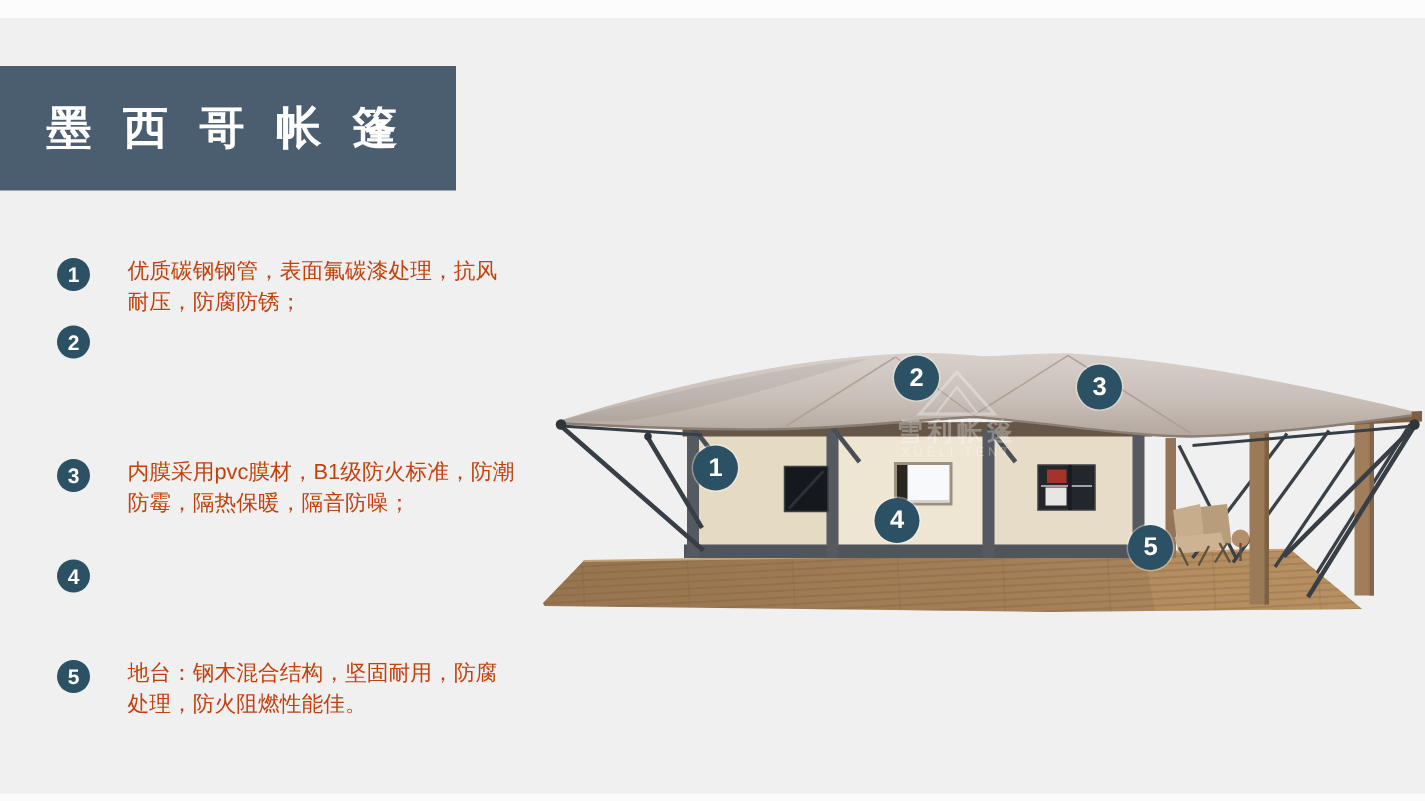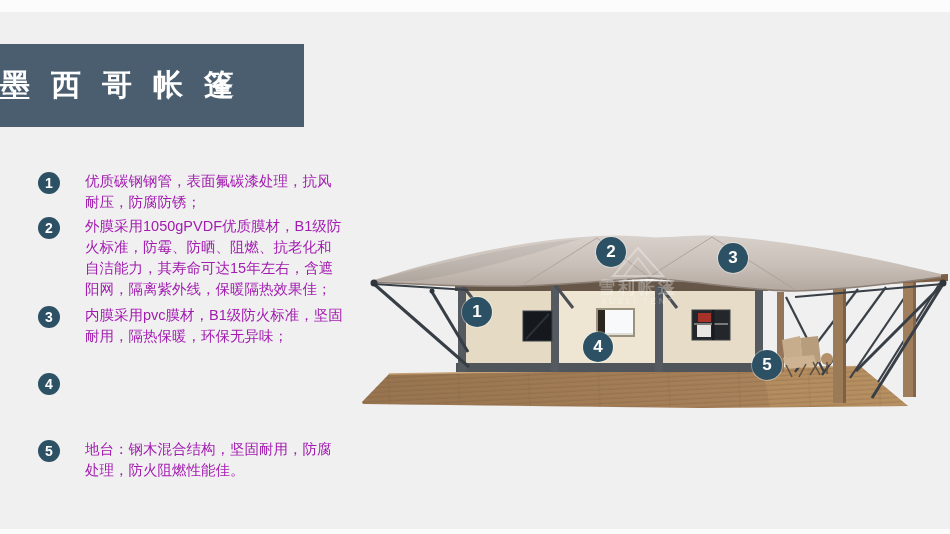--- a/index.html
+++ b/index.html
@@ -15,35 +15,35 @@
   .bottom-strip { position:absolute; left:0; bottom:0; width:950px; height:5px; background:#fbfbfb; }
 
   
   .banner {
     position:absolute; left:0; top:44px; width:304px; height:83px;
     background:#4b5e70; border:1px solid #42556​6; border-left:none;
     display:flex; align-items:center;
   }
   .banner-title {
     color:#ffffff; font-size:30px; font-weight:bold;
-    letter-spacing:21px; white-space:nowrap;
+    letter-spacing:21px; padding-left:31px; white-space:nowrap;
   }
 
   
   .features { position:absolute; left:38px; top:0; width:320px; height:534px; }
   .feature { position:absolute; left:0; display:flex; align-items:flex-start; }
   .f1 { top:171px; } .f2 { top:216px; } .f3 { top:305px; } .f4 { top:372px; } .f5 { top:439px; }
   .f-badge {
     flex:0 0 auto; width:22px; height:22px; border-radius:50%;
     background:#2d5164; color:#fff; font-size:14px; font-weight:bold;
     display:flex; align-items:center; justify-content:center; margin-top:1px;
   }
   .f-text {
     margin-left:25px; width:258px;
-    color:#a21caf; font-size:14.5px; line-height:21px;
+    color:#c2410c; font-size:14.5px; line-height:21px;
   }
 
   
   .tent-svg { position:absolute; left:0; top:0; width:950px; height:534px; pointer-events:none; }
 
   
   .marker {
     position:absolute; width:30px; height:30px; border-radius:50%;
     background:#2d5164; color:#fff; font-size:17px; font-weight:bold;
     display:flex; align-items:center; justify-content:center;
@@ -66,25 +66,24 @@
     <div class="banner-title">墨西哥帐篷</div>
   </div>
 
   <div class="features">
     <div class="feature f1">
       <div class="f-badge">1</div>
       <div class="f-text">优质碳钢钢管，表面氟碳漆处理，抗风耐压，防腐防锈；</div>
     </div>
     <div class="feature f2">
       <div class="f-badge">2</div>
-      <div class="f-text">外膜采用1050gPVDF优质膜材，B1级防火标准，防霉、防晒、阻燃、抗老化和自洁能力，其寿命可达15年左右，含遮阳网，隔离紫外线，保暖隔热效果佳；</div>
     </div>
     <div class="feature f3">
       <div class="f-badge">3</div>
-      <div class="f-text">内膜采用pvc膜材，B1级防火标准，坚固耐用，隔热保暖，环保无异味；</div>
+      <div class="f-text">内膜采用pvc膜材，B1级防火标准，防潮防霉，隔热保暖，隔音防噪；</div>
     </div>
     <div class="feature f4">
       <div class="f-badge">4</div>
     </div>
     <div class="feature f5">
       <div class="f-badge">5</div>
       <div class="f-text">地台：钢木混合结构，坚固耐用，防腐处理，防火阻燃性能佳。</div>
     </div>
   </div>
 

